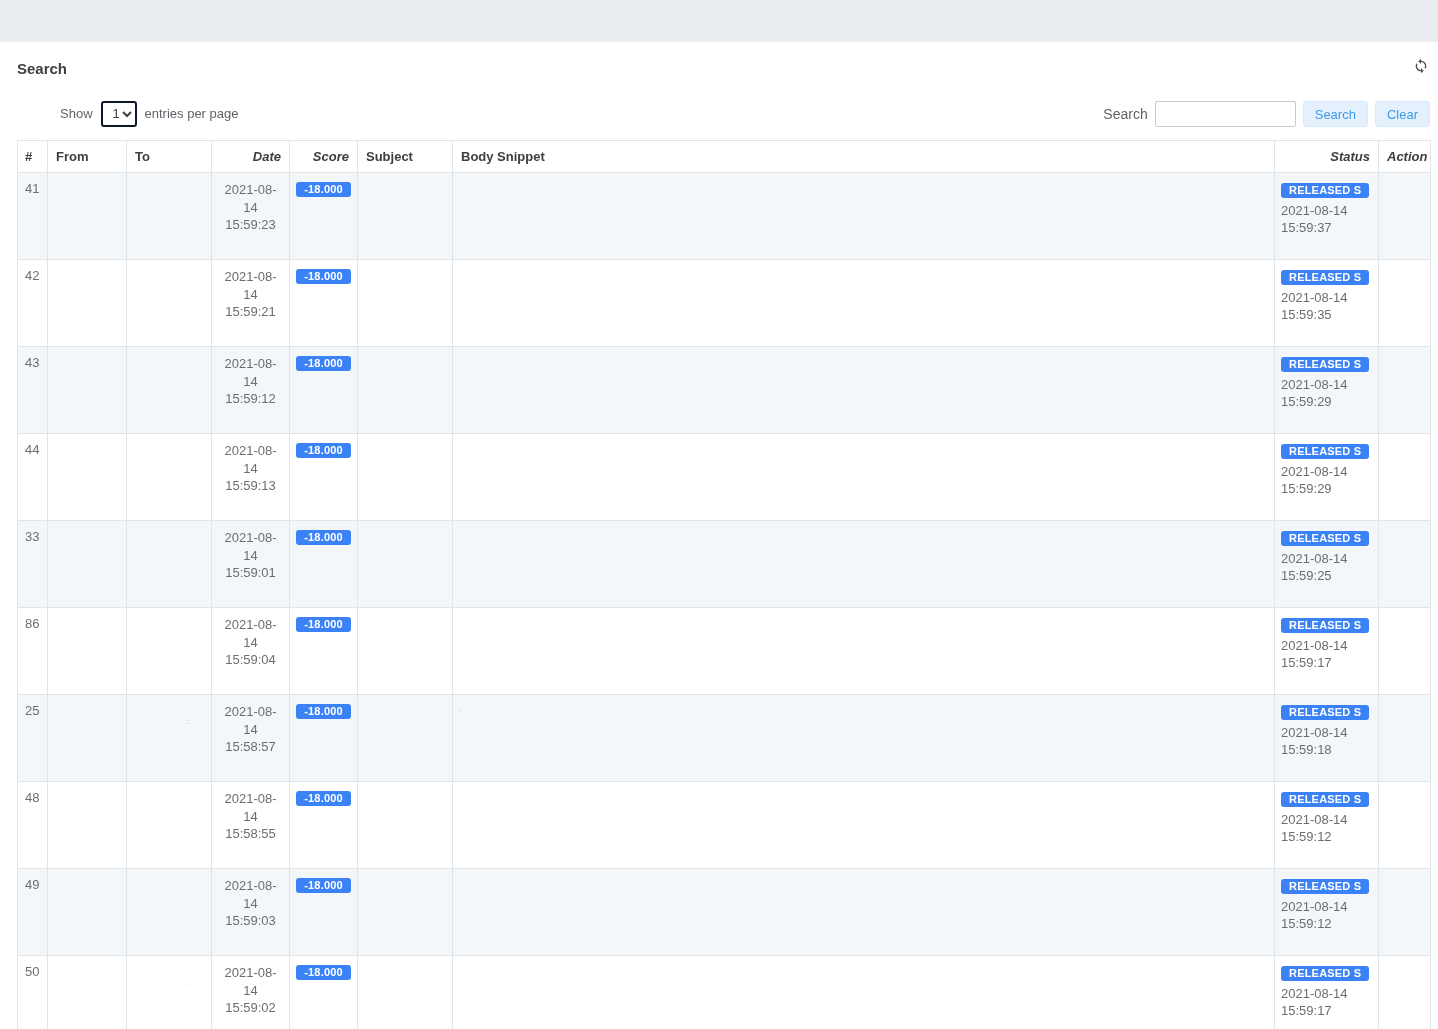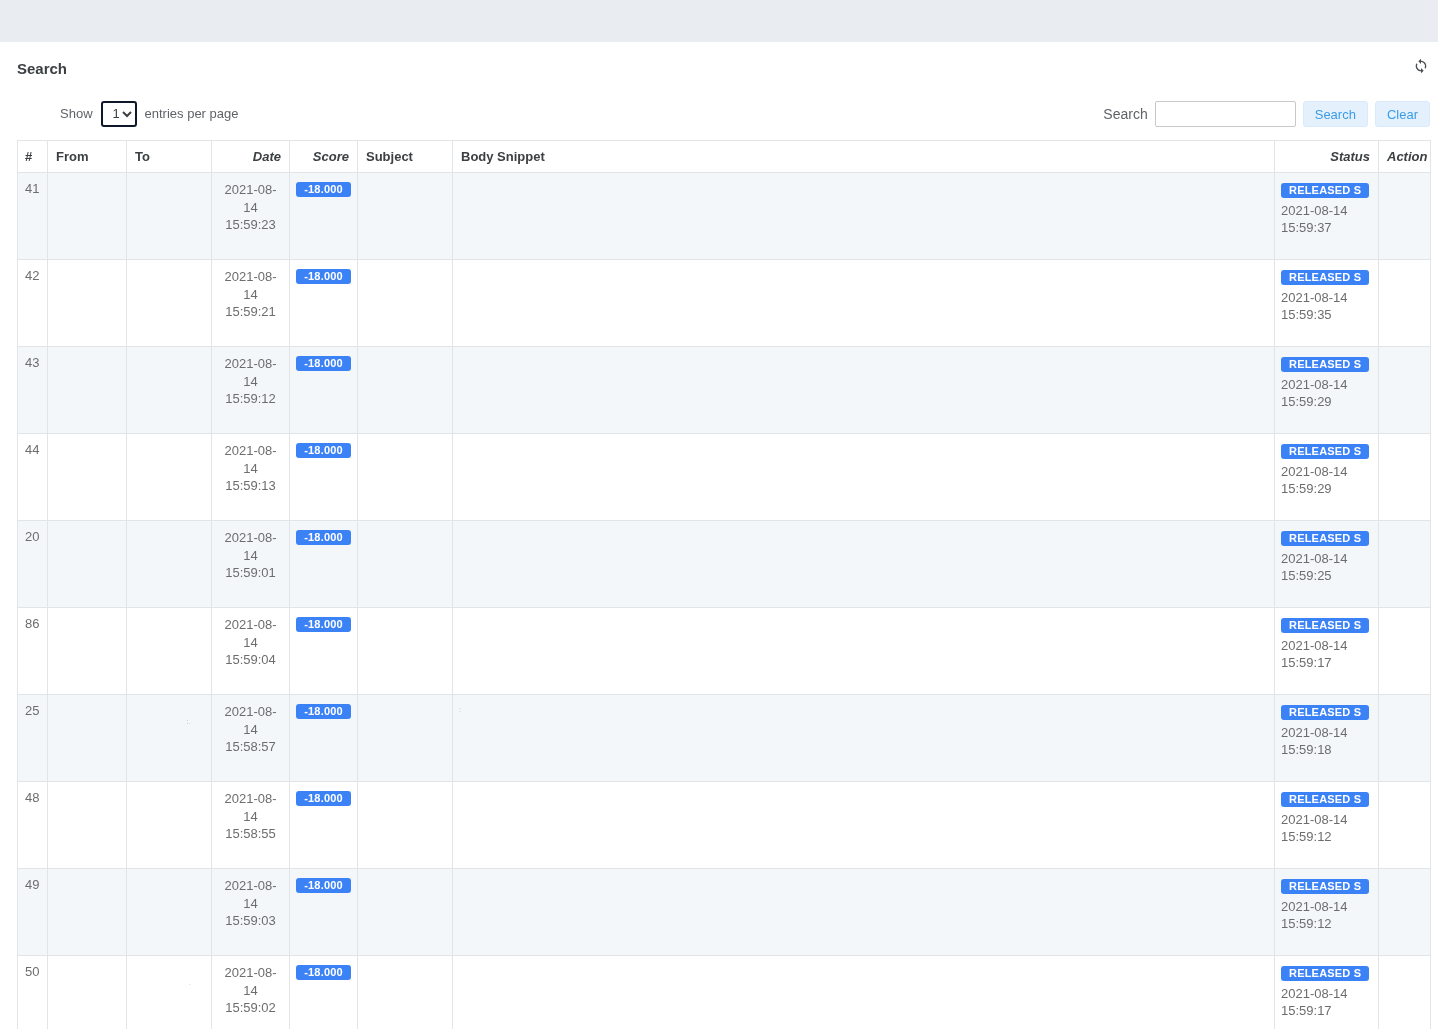--- a/index.html
+++ b/index.html
@@ -296,21 +296,21 @@
             <span class="faint"></span>
           </td>
     <td class="c-status">
       <span class="badge">RELEASED S</span>
       <div class="status-dates">2021-08-14</div>
       <div>15:59:29</div>
     </td>
     <td class="c-action"></td>
   </tr>
         <tr class="stripe">
-    <td class="c-num">20</td>
+    <td class="c-num">33</td>
     <td class="c-from"></td>
     <td class="c-to">
             <span class="faint"></span>
           </td>
     <td class="c-date">
       <div>2021-08-14</div>
       <div>15:59:01</div>
     </td>
     <td class="c-score">
       <span class="badge">-18.000</span>

